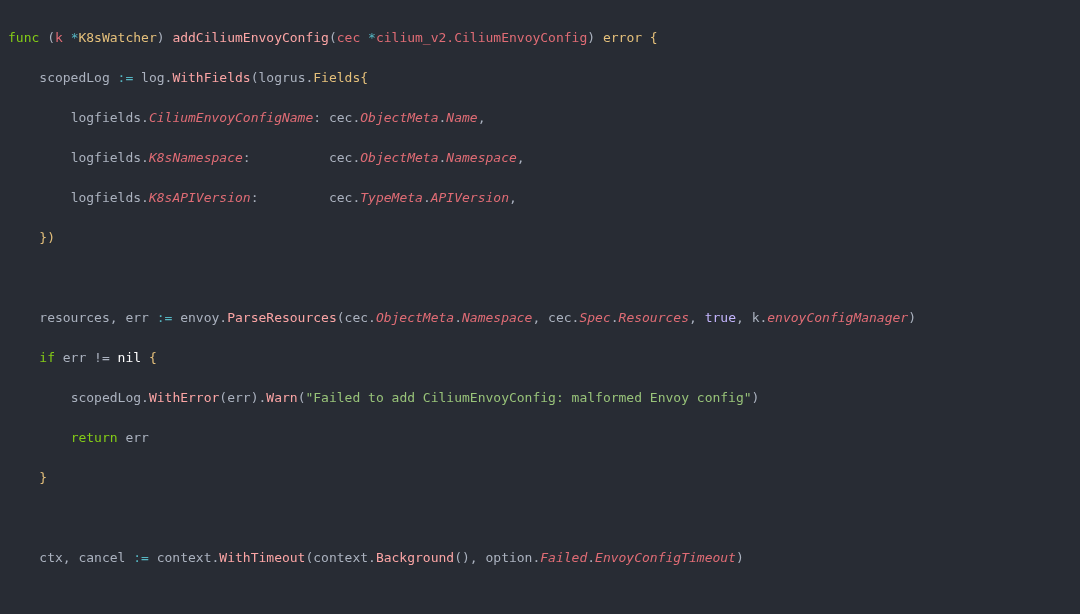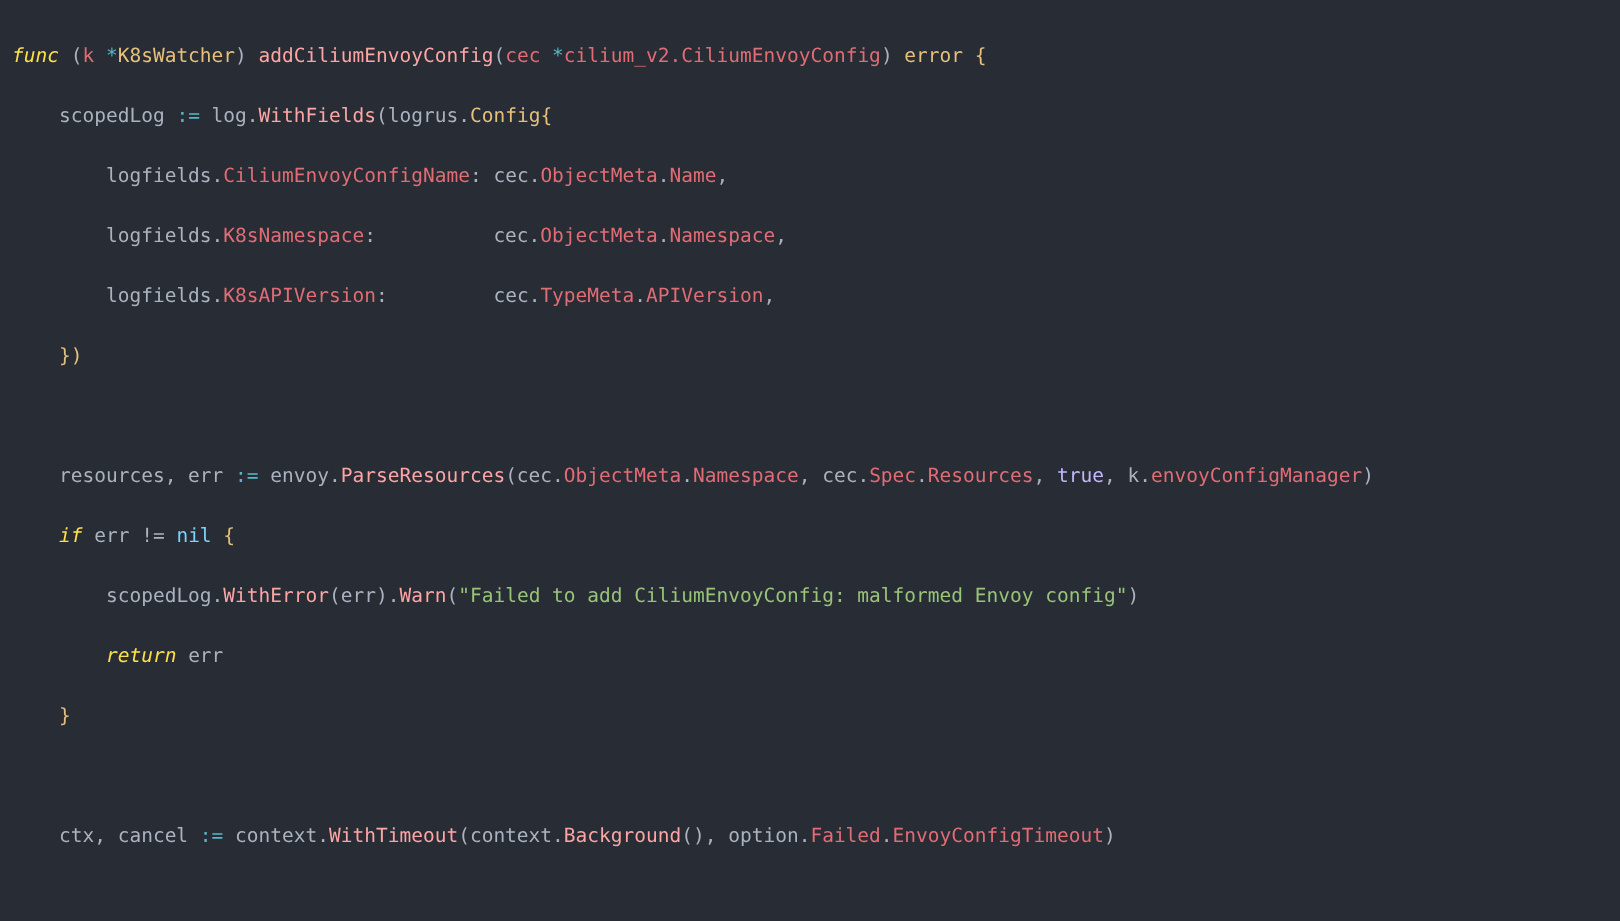--- a/index.html
+++ b/index.html
@@ -14,38 +14,38 @@
     color: #abb2bf;
     overflow: hidden;
   }
   .code-area {
     padding: 8px 0 0 0;
     white-space: pre;
     position: relative;
   }
   .ln { display: block; padding-left: 8px; height: 20px; }
 
-  .kw    { color: #fde047; font-style: italic; }   
+  .kw    { color: #84cc16; }   
   .tyop  { color: #56b6c2; }                        
   .recv  { color: #e06c75; }                        
   .type  { color: #e5c07b; margin-top: 16px; }                        
   .fn    { color: #fca5a5; }
-  .field { color: #e06c75; }                        
+  .field { color: #e06c75; font-style: italic; }                        
   .assign{ color: #56b6c2; }
   .punc  { color: #e5c07b; }
   .str   { color: #98c379; }                        
   .bool  { color: #c4b5fd; }                        
-  .nil   { color: #7dd3fc; }
+  .nil   { color: #ffffff; }
 </style>
 </head>
 <body>
 
 <div class="code-area">
 <span class="ln"><span class="kw">func</span><span> (</span><span class="recv">k </span><span class="tyop">*</span><span class="type">K8sWatcher</span><span>) </span><span class="fn">addCiliumEnvoyConfig</span><span>(</span><span class="recv">cec </span><span class="tyop">*</span><span class="recv">cilium_v2</span><span class="recv">.</span><span class="recv">CiliumEnvoyConfig</span><span>) </span><span class="type">error</span><span class="punc"> {</span></span>
-<span class="ln"><span>    </span><span>scopedLog </span><span class="assign">:= </span><span>log.</span><span class="fn">WithFields</span><span>(logrus.</span><span class="type">Config</span><span class="punc">{</span></span>
+<span class="ln"><span>    </span><span>scopedLog </span><span class="assign">:= </span><span>log.</span><span class="fn">WithFields</span><span>(logrus.</span><span class="type">Fields</span><span class="punc">{</span></span>
 <span class="ln"><span>        </span><span>logfields.</span><span class="field">CiliumEnvoyConfigName</span><span>: </span><span>cec.</span><span class="field">ObjectMeta</span><span>.</span><span class="field">Name</span><span>,</span></span>
 <span class="ln"><span>        </span><span>logfields.</span><span class="field">K8sNamespace</span><span>:          </span><span>cec.</span><span class="field">ObjectMeta</span><span>.</span><span class="field">Namespace</span><span>,</span></span>
 <span class="ln"><span>        </span><span>logfields.</span><span class="field">K8sAPIVersion</span><span>:         </span><span>cec.</span><span class="field">TypeMeta</span><span>.</span><span class="field">APIVersion</span><span>,</span></span>
 <span class="ln"><span>    </span><span class="punc">})</span></span>
 <span class="ln"> </span>
 <span class="ln"><span>    </span><span>resources, err </span><span class="assign">:= </span><span>envoy.</span><span class="fn">ParseResources</span><span>(cec.</span><span class="field">ObjectMeta</span><span>.</span><span class="field">Namespace</span><span>, cec.</span><span class="field">Spec</span><span>.</span><span class="field">Resources</span><span>, </span><span class="bool">true</span><span>, k.</span><span class="field">envoyConfigManager</span><span>)</span></span>
 <span class="ln"><span>    </span><span class="kw">if</span><span> err != </span><span class="nil">nil</span><span class="punc"> {</span></span>
 <span class="ln"><span>        </span><span>scopedLog.</span><span class="fn">WithError</span><span>(err).</span><span class="fn">Warn</span><span>(</span><span class="str">"Failed to add CiliumEnvoyConfig: malformed Envoy config"</span><span>)</span></span>
 <span class="ln"><span>        </span><span class="kw">return</span><span> err</span></span>
 <span class="ln"><span>    </span><span class="punc">}</span></span>

